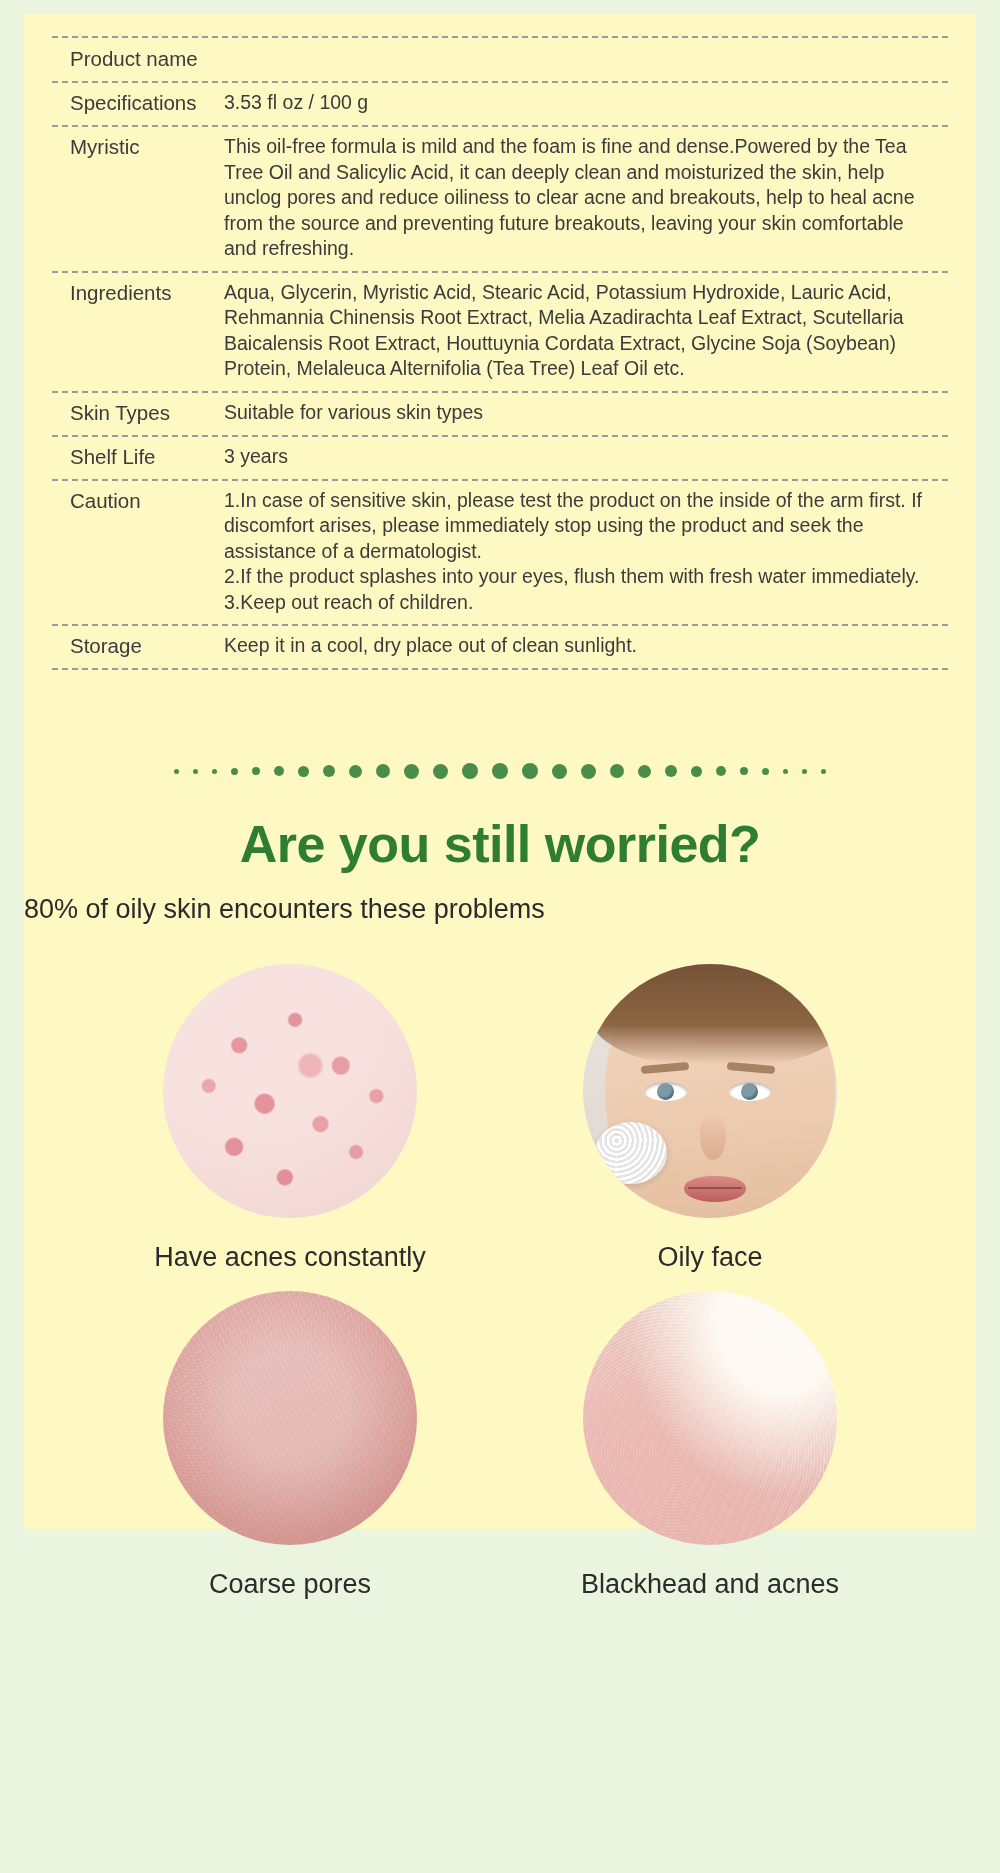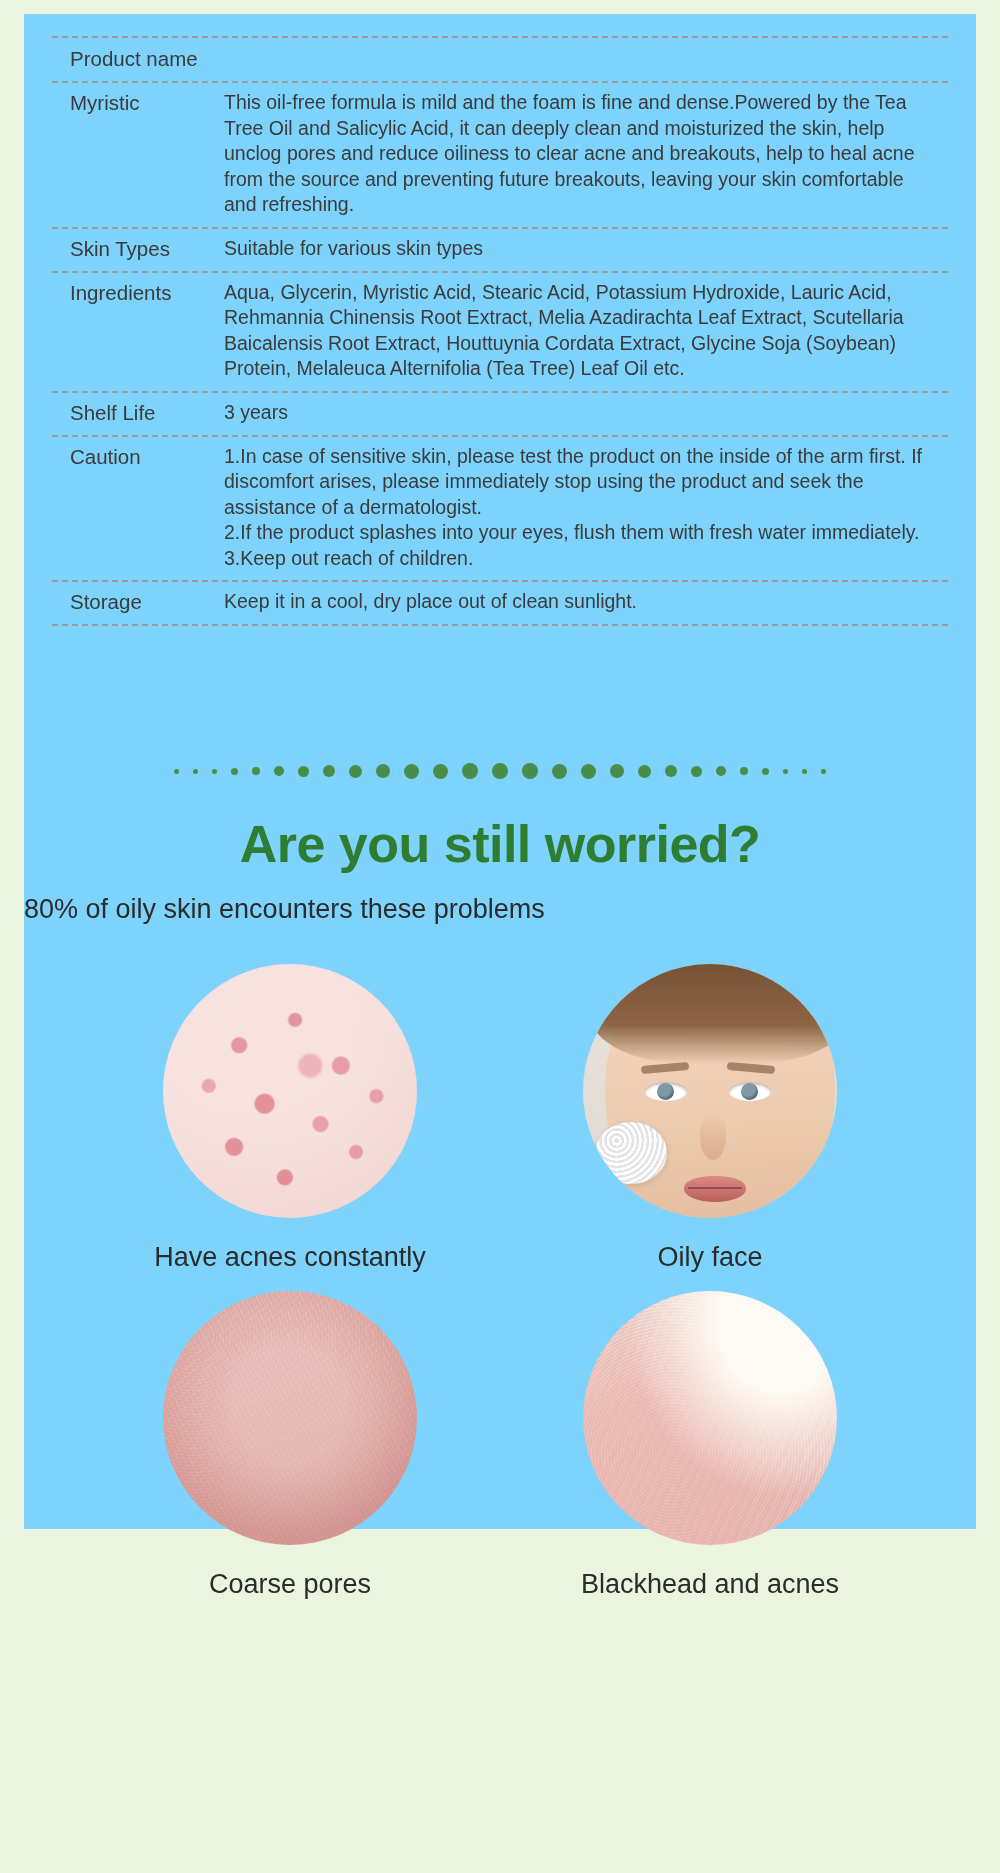--- a/index.html
+++ b/index.html
@@ -12,21 +12,21 @@
     background: #eaf4df;
     font-family: "Liberation Sans", sans-serif;
     overflow: hidden;
   }
   .page {
     position: absolute;
     left: 24px;
     top: 14px;
     width: 952px;
     height: 1515px;
-    background: #7dd3fc;
+    background: #fef9c3;
   }
 
   
   .spec-table {
     position: absolute;
     left: 28px;
     top: 22px;
     width: 896px;
   }
   .spec-row {
@@ -267,34 +267,38 @@
 <body>
 
 <div class="page">
 
   <div class="spec-table">
 
     <div class="spec-row first">
       <div class="spec-label">Product name</div>
     </div>
 
+    <div class="spec-row">
+      <div class="spec-label">Specifications</div>
+      <div class="spec-value">3.53 fl oz / 100 g</div>
+    </div>
 
     <div class="spec-row">
       <div class="spec-label">Myristic</div>
       <div class="spec-value">This oil-free formula is mild and the foam is fine and dense.Powered by the Tea Tree Oil and Salicylic Acid, it can deeply clean and moisturized the skin, help unclog pores and reduce oiliness to clear acne and breakouts, help to heal acne from the source and preventing future breakouts, leaving your skin comfortable and refreshing.</div>
     </div>
 
     <div class="spec-row">
+      <div class="spec-label">Ingredients</div>
+      <div class="spec-value">Aqua, Glycerin, Myristic Acid, Stearic Acid, Potassium Hydroxide, Lauric Acid, Rehmannia Chinensis Root Extract, Melia Azadirachta Leaf Extract, Scutellaria Baicalensis Root Extract, Houttuynia Cordata Extract, Glycine Soja (Soybean) Protein, Melaleuca Alternifolia (Tea Tree) Leaf Oil etc.</div>
+    </div>
+
+    <div class="spec-row">
       <div class="spec-label">Skin Types</div>
       <div class="spec-value">Suitable for various skin types</div>
-    </div>
-
-    <div class="spec-row">
-      <div class="spec-label">Ingredients</div>
-      <div class="spec-value">Aqua, Glycerin, Myristic Acid, Stearic Acid, Potassium Hydroxide, Lauric Acid, Rehmannia Chinensis Root Extract, Melia Azadirachta Leaf Extract, Scutellaria Baicalensis Root Extract, Houttuynia Cordata Extract, Glycine Soja (Soybean) Protein, Melaleuca Alternifolia (Tea Tree) Leaf Oil etc.</div>
     </div>
 
     <div class="spec-row">
       <div class="spec-label">Shelf Life</div>
       <div class="spec-value">3 years</div>
     </div>
 
     <div class="spec-row">
       <div class="spec-label">Caution</div>
       <div class="spec-value">1.In case of sensitive skin, please test the product on the inside of the arm first. If discomfort arises, please immediately stop using the product and seek the assistance of a dermatologist.

